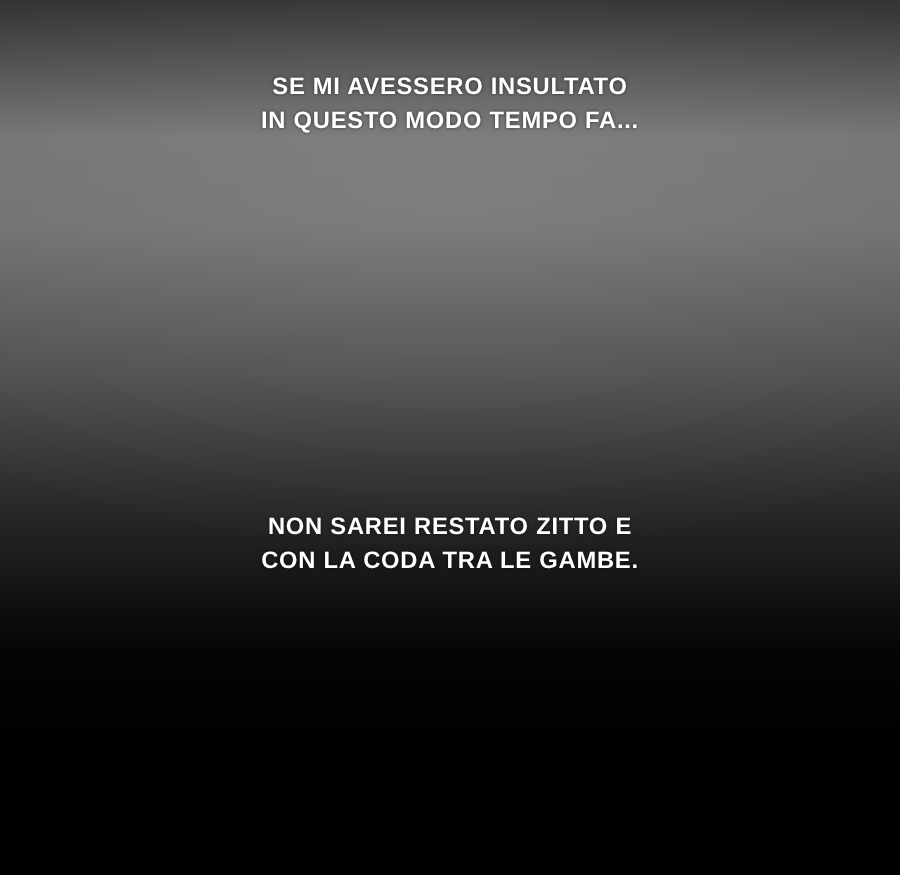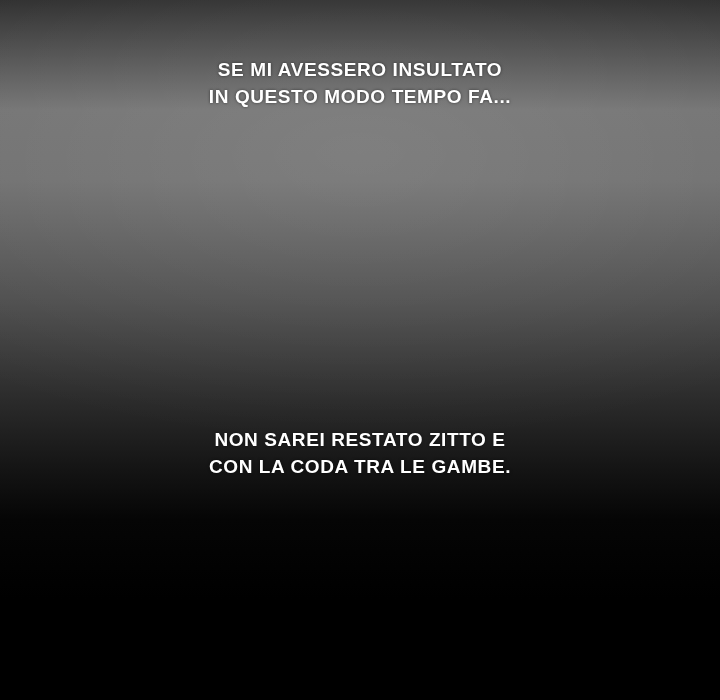--- a/index.html
+++ b/index.html
@@ -50,21 +50,21 @@
     line-height: 27px;
     letter-spacing: 0.6px;
     text-shadow: 0 0 3px rgba(0,0,0,0.55);
     z-index: 2;
     white-space: pre-line;
   }
   #caption-top {
     top: 56px;
   }
   #caption-bottom {
-    top: 426px;
+    top: 408px;
   }
 </style>
 </head>
 <body>
 
 <div id="panel">
   <div class="caption" id="caption-top">SE MI AVESSERO INSULTATO
 IN QUESTO MODO TEMPO FA...</div>
   <div class="caption" id="caption-bottom">NON SAREI RESTATO ZITTO E
 CON LA CODA TRA LE GAMBE.</div>

